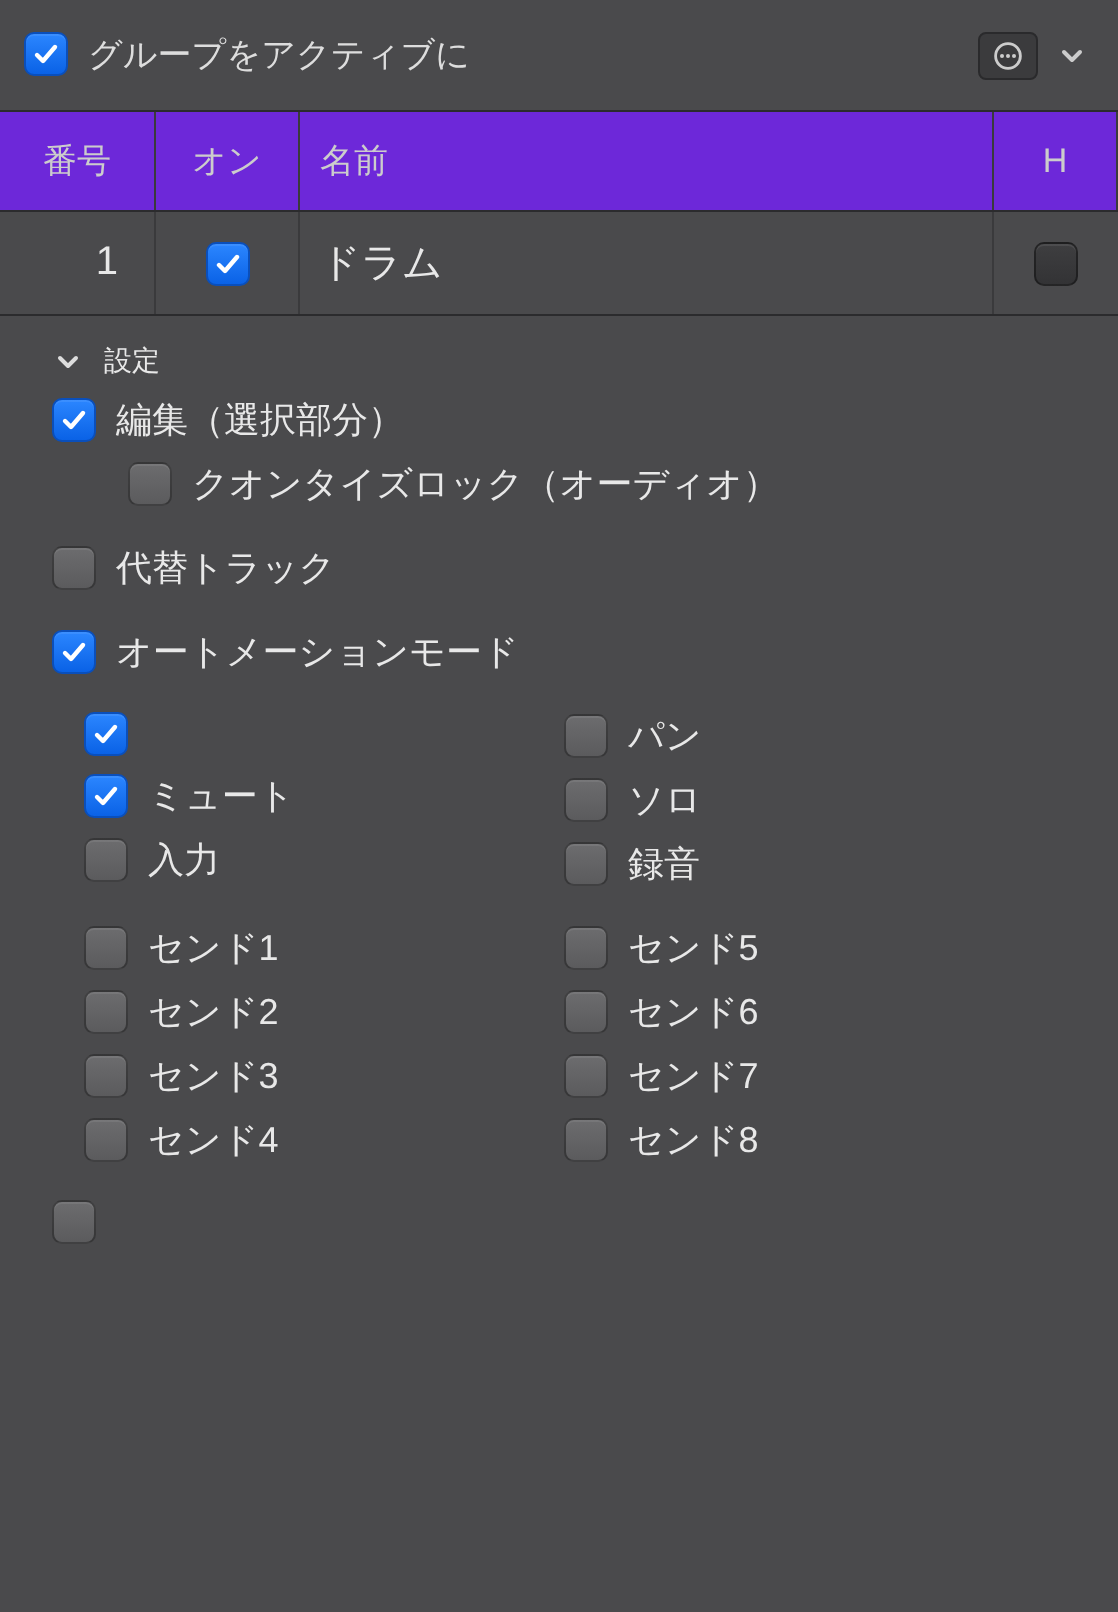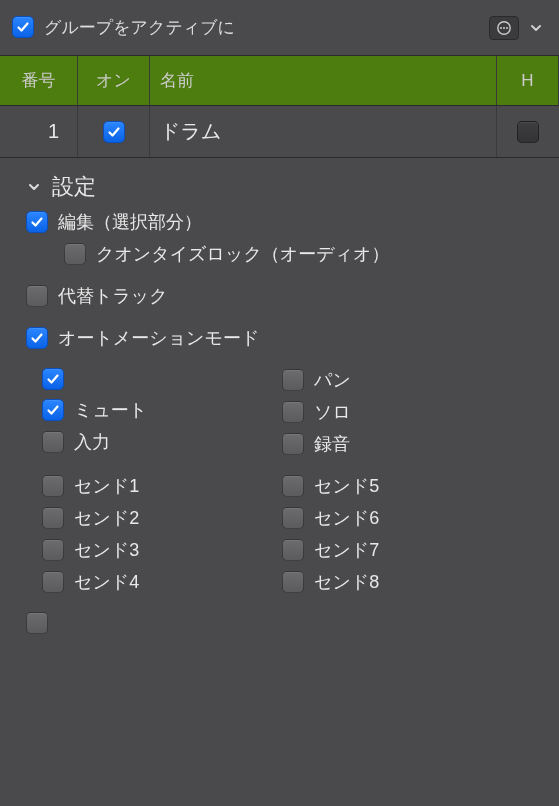--- a/index.html
+++ b/index.html
@@ -32,21 +32,21 @@
   }
   .chevron-btn {
     width: 22px; height: 24px;
     display: flex; align-items: center; justify-content: center;
     color: #ccc;
   }
 
   .table-header {
     height: 50px;
     display: flex;
-    background: #4d7c0f;
+    background: #6d28d9;
     border-bottom: 1px solid #2b2b2d;
     color: #ccc;
     font-size: 17px;
   }
   .table-header > div {
     border-right: 1px solid #3a3a3c;
     display: flex; align-items: center;
     padding: 0 10px;
   }
   .col-num { width: 78px; justify-content: center; }
@@ -70,21 +70,21 @@
   .table-row .col-num { justify-content: flex-end; padding-right: 18px; }
   .table-row .col-h { border-right: none; justify-content: center; }
 
   .settings {
     padding: 10px 18px 20px 26px;
   }
   .section-header {
     display: flex; align-items: center; gap: 10px;
     padding: 4px 0;
     color: #e8e8e8;
-    font-size: 22px;
+    font-size: 14px;
   }
   .setting-row {
     display: flex; align-items: center; gap: 10px;
     padding: 4px 16px;
     color: #e8e8e8;
     font-size: 18px;
   }
   .indent1 { padding-left: 0; }
   .indent2 { padding-left: 38px; }
   .spacer { height: 10px; }

